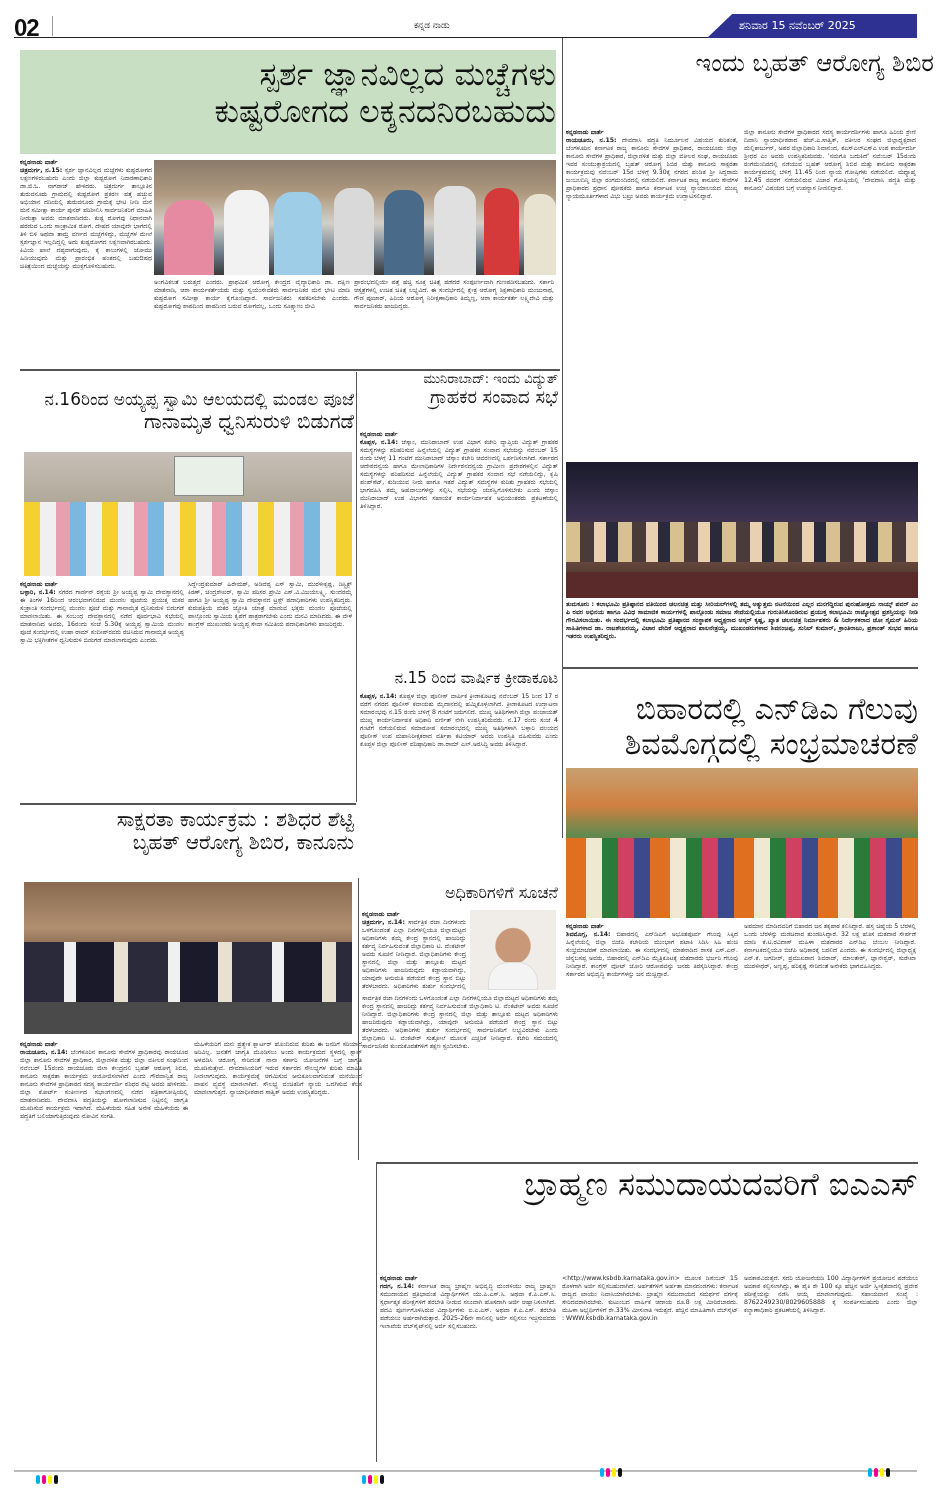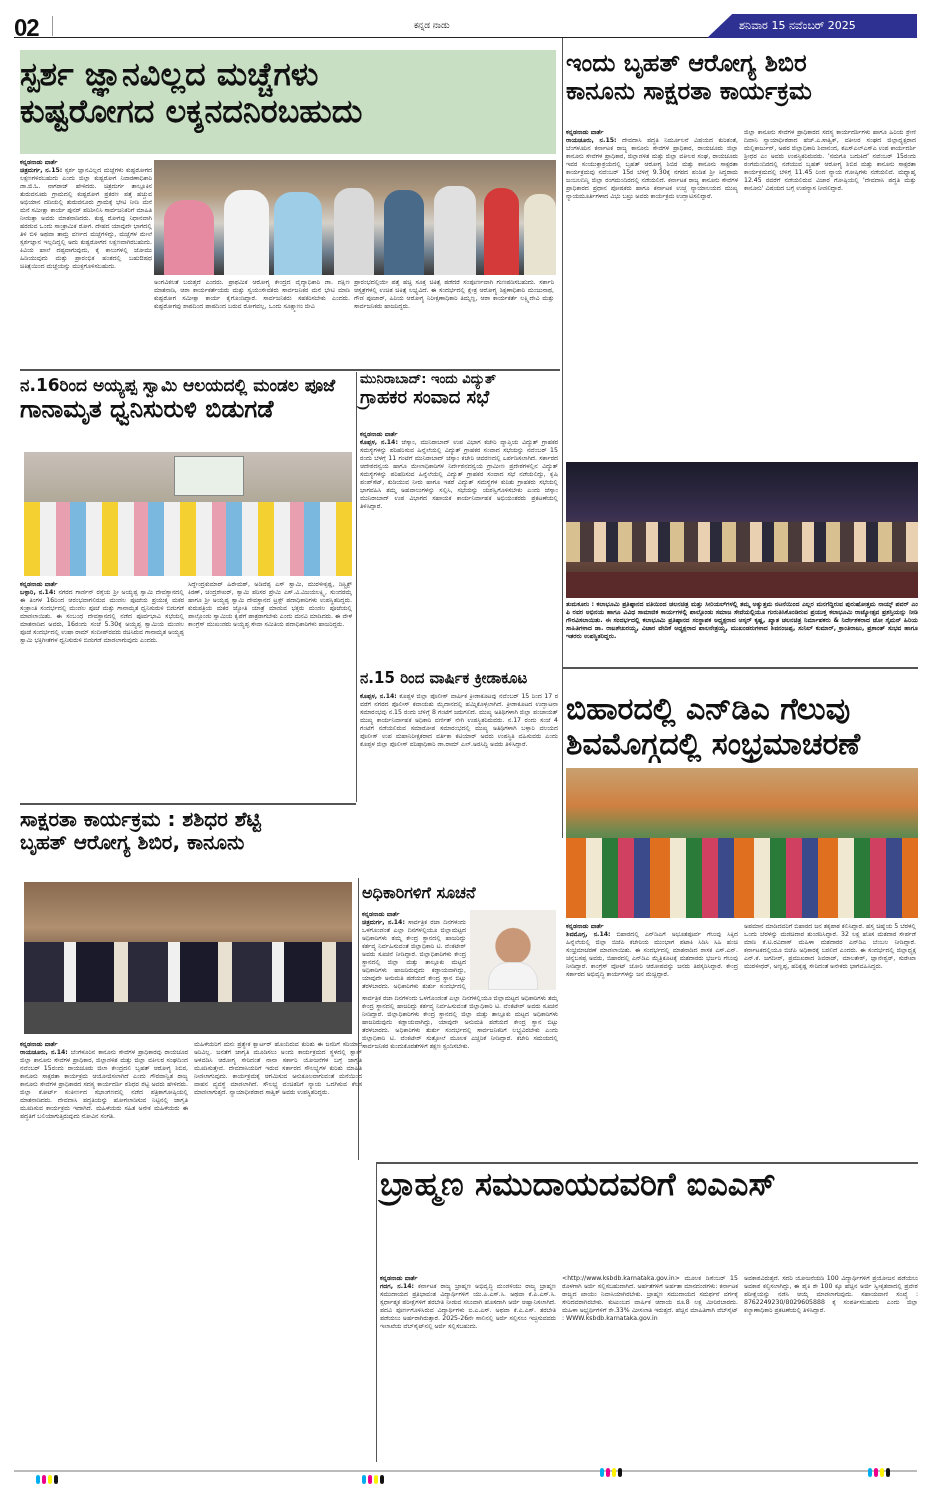--- a/index.html
+++ b/index.html
@@ -3,21 +3,21 @@
 <meta charset="utf-8">
 <style>
 *{box-sizing:border-box;margin:0;padding:0}
 body{width:945px;height:1507px;background:#fff;font-family:"DejaVu Sans",sans-serif;color:#111;position:relative;overflow:hidden}
 .abs{position:absolute}
 .masthead{left:14px;top:14px;width:903px;height:24px;border-bottom:1.5px solid #222}
 .pno{position:absolute;left:0;top:0;font:bold 24px "Liberation Sans",sans-serif;letter-spacing:-1px}
 .pdiv{position:absolute;left:38px;top:2px;width:1px;height:20px;background:#999}
 .brand{position:absolute;left:400px;top:6px;font-size:9px}
 .datebar{position:absolute;right:0;top:0;width:210px;height:24px;background:#2e3192;color:#fff;font-size:11px;padding:5px 0 4px 32px;clip-path:polygon(12% 0,100% 0,100% 100%,0 100%)}
-.hl{font-family:"DejaVu Sans",sans-serif;font-weight:bold;text-align:left;line-height:1.15;color:#111}
+.hl{font-family:"DejaVu Sans",sans-serif;font-weight:normal;text-align:right;line-height:1.15;color:#111}
 .green{background:#c8dfc4}
 .txt{font-size:6.2px;line-height:8px;text-align:justify;color:#222;overflow:hidden}
 .txt b{font-weight:bold}
 .col{position:absolute;overflow:hidden}
 .photo{position:absolute;overflow:hidden}
 .vline{position:absolute;width:1px;background:#555}
 .hline{position:absolute;height:1.5px;background:#555}
 .box{position:absolute;border:1px solid #666}
 .caption{font-size:6.2px;line-height:8px;text-align:justify;font-weight:bold;color:#222}
 .reg{position:absolute;top:1475px;display:flex;gap:2px}
@@ -51,23 +51,22 @@
   <div style="position:absolute;left:180px;top:28px;width:40px;height:87px;background:#d9d9d9;border-radius:16px 16px 0 0"></div>
   <div style="position:absolute;left:230px;top:30px;width:40px;height:85px;background:#4a6a8a;border-radius:16px 16px 0 0"></div>
   <div style="position:absolute;left:280px;top:26px;width:42px;height:89px;background:#e0e0e0;border-radius:16px 16px 0 0"></div>
   <div style="position:absolute;left:330px;top:28px;width:35px;height:87px;background:#d43a3a;border-radius:16px 16px 0 0"></div>
   <div style="position:absolute;left:370px;top:34px;width:32px;height:81px;background:#e8e2d0;border-radius:14px 14px 0 0"></div>
 </div>
 <div class="col txt" style="left:154px;top:278px;width:196px;height:90px">ಅಂಗವಿಕಲತೆ ಬರುತ್ತದೆ ಎಂದರು. ಪ್ರಾಥಮಿಕ ಆರೋಗ್ಯ ಕೇಂದ್ರದ ವೈದ್ಯಾಧಿಕಾರಿ ಡಾ. ದಕ್ಷಿಣ ಮಾತನಾಡಿ, ಆಶಾ ಕಾರ್ಯಕರ್ತೆಯರು ಮತ್ತು ಸ್ವಯಂಸೇವಕರು ಸಾರ್ವಜನಿಕರ ಮನೆ ಭೇಟಿ ಮಾಡಿ ಕುಷ್ಟರೋಗ ಸಮೀಕ್ಷಾ ಕಾರ್ಯ ಕೈಗೊಂಡಿದ್ದಾರೆ. ಸಾರ್ವಜನಿಕರು ಸಹಕರಿಸಬೇಕು ಎಂದರು. ಕುಷ್ಟರೋಗವು ಶಾಪದಿಂದ ಪಾಪದಿಂದ ಬರುವ ರೋಗವಲ್ಲ, ಒಂದು ಸೂಕ್ಷ್ಮಾಣು ಜೀವಿ</div>
 <div class="col txt" style="left:354px;top:278px;width:200px;height:90px">ಪ್ರಾರಂಭದಲ್ಲಿಯೇ ಪತ್ತೆ ಹಚ್ಚಿ ಸೂಕ್ತ ಚಿಕಿತ್ಸೆ ಪಡೆದರೆ ಸಂಪೂರ್ಣವಾಗಿ ಗುಣಪಡಿಸಬಹುದು. ಸರ್ಕಾರಿ ಆಸ್ಪತ್ರೆಗಳಲ್ಲಿ ಉಚಿತ ಚಿಕಿತ್ಸೆ ಲಭ್ಯವಿದೆ. ಈ ಸಂದರ್ಭದಲ್ಲಿ ಕ್ಷೇತ್ರ ಆರೋಗ್ಯ ಶಿಕ್ಷಣಾಧಿಕಾರಿ ಮಂಜುನಾಥ, ಗೌಡ ಪೂಜಾರ್, ಹಿರಿಯ ಆರೋಗ್ಯ ನಿರೀಕ್ಷಣಾಧಿಕಾರಿ ತಿಮ್ಮಣ್ಣ, ಆಶಾ ಕಾರ್ಯಕರ್ತೆ ಲಕ್ಷ್ಮಿದೇವಿ ಮತ್ತು ಸಾರ್ವಜನಿಕರು ಹಾಜರಿದ್ದರು.</div>
 <div class="hline" style="left:20px;top:369px;width:540px"></div>
 
-<div class="abs" style="left:566px;top:50px;width:352px;height:75px">
+<div class="abs" style="left:582px;top:50px;width:352px;height:75px">
   <div class="hl" style="font-size:24px">ಇಂದು ಬೃಹತ್ ಆರೋಗ್ಯ ಶಿಬಿರ</div>
-  <div class="hl" style="font-size:24px">ಕಾನೂನು ಸಾಕ್ಷರತಾ ಕಾರ್ಯಕ್ರಮ</div>
 </div>
 <div class="col txt" style="left:566px;top:128px;width:172px;height:330px">
   <b>ಕನ್ನಡನಾಡು ವಾರ್ತೆ</b><br>
   <b>ರಾಯಚೂರು, ನ.15:</b>
   <span>ದೇವದಾಸಿ ಪದ್ಧತಿ ನಿರ್ಮೂಲನೆ ವಿಷಯದ ಕುರಿತಂತೆ, ಬೆಂಗಳೂರಿನ ಕರ್ನಾಟಕ ರಾಜ್ಯ ಕಾನೂನು ಸೇವೆಗಳ ಪ್ರಾಧಿಕಾರ, ರಾಯಚೂರು ಜಿಲ್ಲಾ ಕಾನೂನು ಸೇವೆಗಳ ಪ್ರಾಧಿಕಾರ, ಜಿಲ್ಲಾಡಳಿತ ಮತ್ತು ಜಿಲ್ಲಾ ವಕೀಲರ ಸಂಘ, ರಾಯಚೂರು ಇವರ ಸಂಯುಕ್ತಾಶ್ರಯದಲ್ಲಿ ಬೃಹತ್ ಆರೋಗ್ಯ ಶಿಬಿರ ಮತ್ತು ಕಾನೂನು ಸಾಕ್ಷರತಾ ಕಾರ್ಯಕ್ರಮವು ನವೆಂಬರ್ 15ರ ಬೆಳಿಗ್ಗೆ 9.30ಕ್ಕೆ ನಗರದ ಪಂಡಿತ ಶ್ರೀ ಸಿದ್ದರಾಮ ಜಂಬಲದಿನ್ನಿ ಜಿಲ್ಲಾ ರಂಗಮಂದಿರದಲ್ಲಿ ನಡೆಯಲಿದೆ. ಕರ್ನಾಟಕ ರಾಜ್ಯ ಕಾನೂನು ಸೇವೆಗಳ ಪ್ರಾಧಿಕಾರದ ಪ್ರಧಾನ ಪೋಷಕರು ಹಾಗೂ ಕರ್ನಾಟಕ ಉಚ್ಛ ನ್ಯಾಯಾಲಯದ ಮುಖ್ಯ ನ್ಯಾಯಮೂರ್ತಿಗಳಾದ ವಿಭು ಬಖ್ರು ಅವರು ಕಾರ್ಯಕ್ರಮ ಉದ್ಘಾಟಿಸಲಿದ್ದಾರೆ.</span>
 </div>
 <div class="col txt" style="left:744px;top:128px;width:172px;height:330px">ಜಿಲ್ಲಾ ಕಾನೂನು ಸೇವೆಗಳ ಪ್ರಾಧಿಕಾರದ ಸದಸ್ಯ ಕಾರ್ಯದರ್ಶಿಗಳು ಹಾಗೂ ಹಿರಿಯ ಶ್ರೇಣಿ ದಿವಾನಿ ನ್ಯಾಯಾಧೀಶರಾದ ಹೆಚ್.ಎ.ಸಾತ್ವಿಕ್, ವಕೀಲರ ಸಂಘದ ಜಿಲ್ಲಾಧ್ಯಕ್ಷರಾದ ಮಲ್ಲಿಕಾರ್ಜುನ್, ಅಪರ ಜಿಲ್ಲಾಧಿಕಾರಿ ಶಿವಾನಂದ, ಕೆಎಸ್‌ಎಲ್‌ಎಸ್‌ಎ ಉಪ ಕಾರ್ಯದರ್ಶಿ ಶ್ರೀಧರ ಎಂ ಅವರು ಉಪಸ್ಥಿತರಿರುವರು. 'ನಮಗೂ ಬದುಕಿದೆ' ನವೆಂಬರ್ 15ರಂದು ರಂಗಮಂದಿರದಲ್ಲಿ ನಡೆಯುವ ಬೃಹತ್ ಆರೋಗ್ಯ ಶಿಬಿರ ಮತ್ತು ಕಾನೂನು ಸಾಕ್ಷರತಾ ಕಾರ್ಯಕ್ರಮದಲ್ಲಿ ಬೆಳಿಗ್ಗೆ 11.45 ರಿಂದ ನ್ಯಾಯ ಗೋಷ್ಠಿಗಳು ನಡೆಯಲಿವೆ. ಮಧ್ಯಾಹ್ನ 12.45 ರವರೆಗೆ ನಡೆಯಲಿರುವ ವಿಚಾರ ಗೋಷ್ಠಿಯಲ್ಲಿ 'ದೇವದಾಸಿ ಪದ್ಧತಿ ಮತ್ತು ಕಾನೂನು' ವಿಷಯದ ಬಗ್ಗೆ ಉಪನ್ಯಾಸ ನೀಡಲಿದ್ದಾರೆ.</div>
 
 <div class="photo" style="left:566px;top:462px;width:352px;height:136px;background:linear-gradient(180deg,#1a1a2a 0%,#3a3050 40%,#6a4a40 70%,#3a2a20 100%)">
   <div style="position:absolute;left:0;top:60px;width:352px;height:40px;background:repeating-linear-gradient(90deg,#d8c090 0 14px,#4a3a3a 14px 28px,#e8d0b0 28px 40px,#2a2a3a 40px 52px)"></div>
@@ -84,22 +83,22 @@
   <div style="position:absolute;left:0;top:70px;width:352px;height:80px;background:repeating-linear-gradient(90deg,#e07020 0 20px,#f0e8d0 20px 36px,#2a7a3a 36px 52px,#d04060 52px 68px,#3a4a8a 68px 84px)"></div>
 </div>
 <div class="col txt" style="left:566px;top:922px;width:172px;height:160px">
   <b>ಕನ್ನಡನಾಡು ವಾರ್ತೆ</b><br>
   <b>ಶಿವಮೊಗ್ಗ, ನ.14:</b>
   <span>ಬಿಹಾರದಲ್ಲಿ ಎನ್‌ಡಿಎಗೆ ಅಭೂತಪೂರ್ವ ಗೆಲುವು ಸಿಕ್ಕಿದ ಹಿನ್ನೆಲೆಯಲ್ಲಿ ಜಿಲ್ಲಾ ಬಿಜೆಪಿ ಕಚೇರಿಯ ಮುಂಭಾಗ ಪಟಾಕಿ ಸಿಡಿಸಿ ಸಿಹಿ ಹಂಚಿ ಸಂಭ್ರಮಾಚರಣೆ ಮಾಡಲಾಯಿತು. ಈ ಸಂದರ್ಭದಲ್ಲಿ ಮಾತನಾಡಿದ ಶಾಸಕ ಎಸ್.ಎನ್. ಚನ್ನಬಸಪ್ಪ ಅವರು, ಬಿಹಾರದಲ್ಲಿ ಎನ್‌ಡಿಎ ಮೈತ್ರಿಕೂಟಕ್ಕೆ ಮತದಾರರು ಭರ್ಜರಿ ಗೆಲುವು ನೀಡಿದ್ದಾರೆ. ಕಾಂಗ್ರೆಸ್ ವೋಟ್ ಚೋರಿ ಆರೋಪವನ್ನು ಜನರು ತಿರಸ್ಕರಿಸಿದ್ದಾರೆ. ಕೇಂದ್ರ ಸರ್ಕಾರದ ಅಭಿವೃದ್ಧಿ ಕಾರ್ಯಗಳನ್ನು ಜನ ಮೆಚ್ಚಿದ್ದಾರೆ.</span>
 </div>
 <div class="col txt" style="left:744px;top:922px;width:172px;height:160px">ಅಪಮಾನ ಮಾಡಿದವರಿಗೆ ಬಿಹಾರದ ಜನ ತಕ್ಕಪಾಠ ಕಲಿಸಿದ್ದಾರೆ. ಹಸ್ತ ಚಿಹ್ನೆಯ 5 ಬೆರಳಲ್ಲಿ ಒಂದು ಬೆರಳನ್ನು ಮಡಚಿದಾರ ತುಂಡರಿಸಿದ್ದಾರೆ. 32 ಲಕ್ಷ ಹೊಸ ಮತದಾರ ಸೇರ್ಪಡೆ ಮಾಡಿ ಕೆ.ಟಿ.ರವಿದಾಸ್ ಮಹಿಳಾ ಮತದಾರರ ಎನ್‌ಡಿಎ ಬೆಂಬಲ ನೀಡಿದ್ದಾರೆ. ಕರ್ನಾಟಕದಲ್ಲಿಯೂ ಬಿಜೆಪಿ ಅಧಿಕಾರಕ್ಕೆ ಬರಲಿದೆ ಎಂದರು. ಈ ಸಂದರ್ಭದಲ್ಲಿ ಜಿಲ್ಲಾಧ್ಯಕ್ಷ ಎನ್.ಕೆ. ಜಗದೀಶ್, ಪ್ರಮುಖರಾದ ಶಿವರಾಜ್, ಮಾಲತೇಶ್, ಜ್ಞಾನೇಶ್ವರ್, ಸುರೇಖಾ ಮುರಳೀಧರ್, ಅಣ್ಣಪ್ಪ, ಹರಿಕೃಷ್ಣ ಸೇರಿದಂತೆ ಅನೇಕರು ಭಾಗವಹಿಸಿದ್ದರು.</div>
 
 <div class="abs" style="left:20px;top:372px;width:334px;height:74px">
-  <div class="hl" style="font-size:17px;padding-top:4px">ನ.16ರಿಂದ ಅಯ್ಯಪ್ಪ ಸ್ವಾಮಿ ಆಲಯದಲ್ಲಿ ಮಂಡಲ ಪೂಜೆ</div>
-  <div class="hl" style="font-size:24px">ಗಾನಾಮೃತ ಧ್ವನಿಸುರುಳಿ ಬಿಡುಗಡೆ</div>
+  <div class="hl" style="font-size:17px;padding-top:18px">ನ.16ರಿಂದ ಅಯ್ಯಪ್ಪ ಸ್ವಾಮಿ ಆಲಯದಲ್ಲಿ ಮಂಡಲ ಪೂಜೆ</div>
+  <div class="hl" style="font-size:20px">ಗಾನಾಮೃತ ಧ್ವನಿಸುರುಳಿ ಬಿಡುಗಡೆ</div>
 </div>
 <div class="photo" style="left:24px;top:452px;width:328px;height:124px;background:linear-gradient(180deg,#c8c0b8 0%,#b0a898 40%,#8a8a9a 100%)">
   <div style="position:absolute;left:150px;top:4px;width:70px;height:40px;background:#e8f0e8;border:1px solid #888"></div>
   <div style="position:absolute;left:0;top:50px;width:328px;height:74px;background:repeating-linear-gradient(90deg,#f4d030 0 16px,#f0f0f0 16px 32px,#e8a0b0 32px 46px,#7ab8e0 46px 62px,#f0f0f0 62px 78px)"></div>
 </div>
 <div class="col txt" style="left:20px;top:580px;width:164px;height:220px">
   <b>ಕನ್ನಡನಾಡು ವಾರ್ತೆ</b><br>
   <b>ಬಳ್ಳಾರಿ, ನ.14:</b>
   <span>ನಗರದ ಗಾರ್ಡನ್ ರಸ್ತೆಯ ಶ್ರೀ ಅಯ್ಯಪ್ಪ ಸ್ವಾಮಿ ದೇವಸ್ಥಾನದಲ್ಲಿ ಈ ತಿಂಗಳ 16ರಿಂದ ಆರಂಭವಾಗಲಿರುವ ಮಂಡಲ ಪೂಜೆಯ ಪ್ರಯುಕ್ತ ಮಕರ ಸಂಕ್ರಾಂತಿ ಸಂದರ್ಭದಲ್ಲಿ ಮಂಡಲ ಪೂಜೆ ಮತ್ತು ಗಾನಾಮೃತ ಧ್ವನಿಸುರುಳಿ ಬಿಡುಗಡೆ ಮಾಡಲಾಯಿತು. ಈ ಸಂಬಂಧ ದೇವಸ್ಥಾನದಲ್ಲಿ ನಡೆದ ಪೂರ್ವಭಾವಿ ಸಭೆಯಲ್ಲಿ ಮಾತನಾಡಿದ ಅವರು, 16ರಂದು ಸಂಜೆ 5.30ಕ್ಕೆ ಅಯ್ಯಪ್ಪ ಸ್ವಾಮಿಯ ಮಂಡಲ ಪೂಜೆ ಸಂದರ್ಭದಲ್ಲಿ ಉಷಾ ರಾಮ್ ಸಂದೀಪ್‌ರವರು ರಚಿಸಿರುವ ಗಾನಾಮೃತ ಅಯ್ಯಪ್ಪ ಸ್ವಾಮಿ ಭಕ್ತಿಗೀತೆಗಳ ಧ್ವನಿಸುರುಳಿ ಬಿಡುಗಡೆ ಮಾಡಲಾಗುವುದು ಎಂದರು.</span>
 </div>

